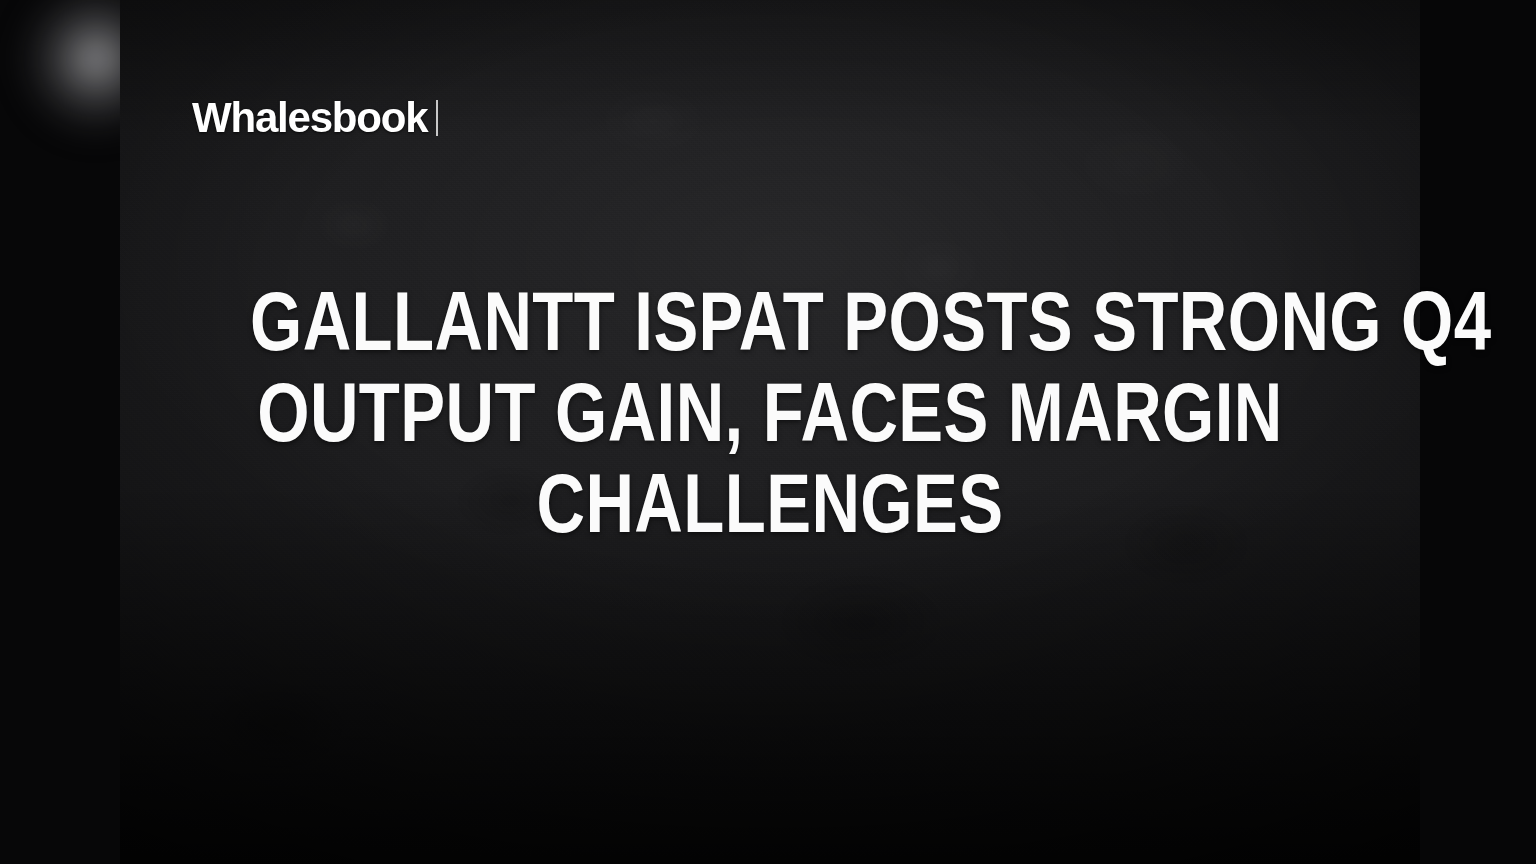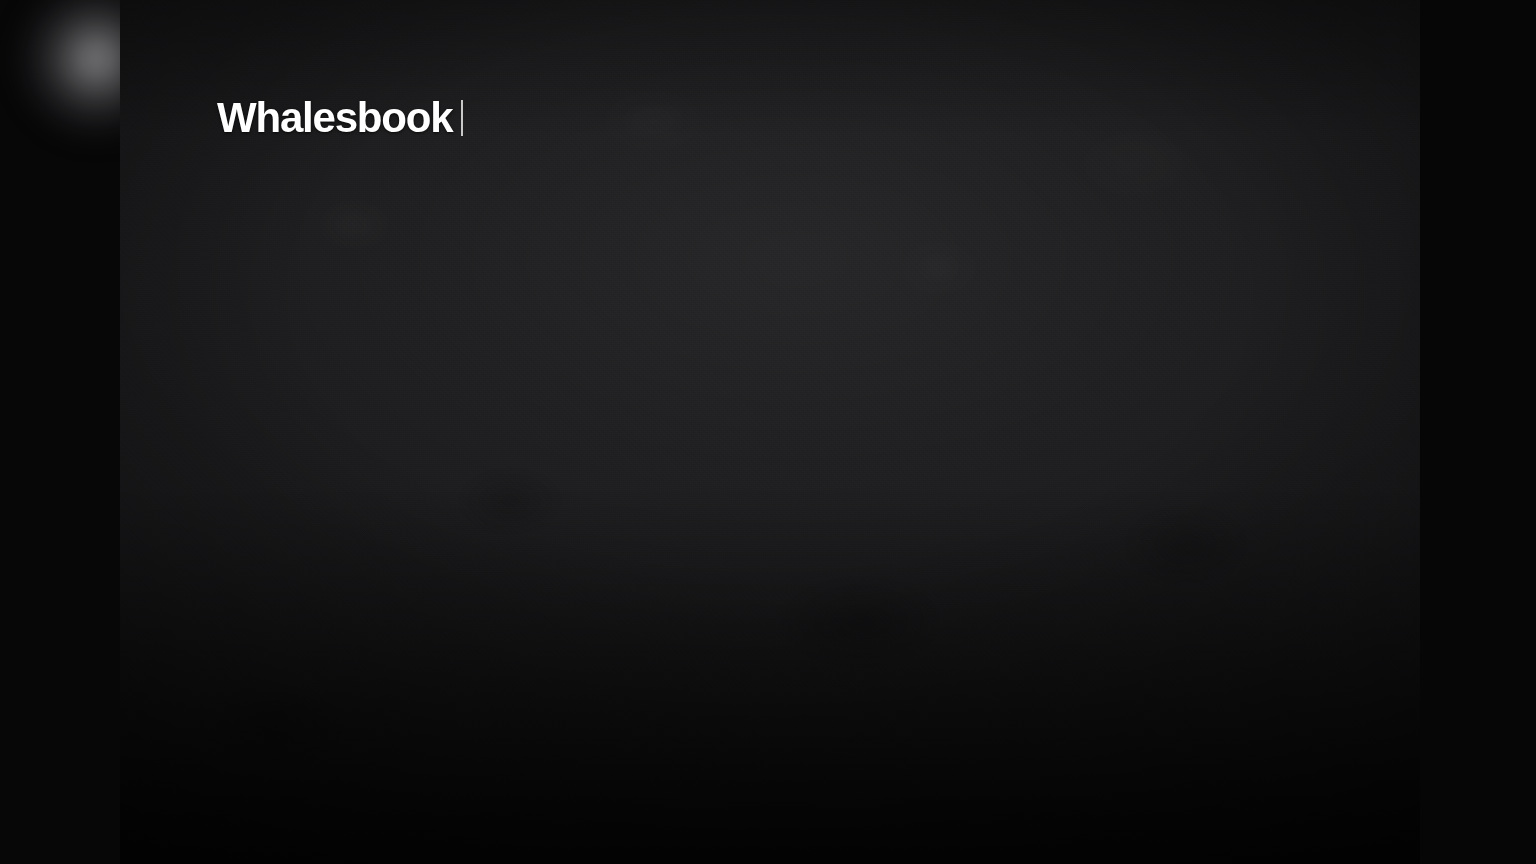--- a/index.html
+++ b/index.html
@@ -141,21 +141,20 @@
     align-items:baseline;
     white-space:nowrap;
   }
   #brand .brand-name {
     font-size:42px;
     font-weight:700;
     color:#ffffff;
     letter-spacing:-1.2px;
     line-height:1;
     text-shadow:0 1px 3px rgba(0,0,0,.7);
-    margin-left:25px;
   }
   #brand .brand-divider {
     display:inline-block;
     width:2px;
     height:36px;
     background:#c9c9c9;
     margin:0 11px 0 9px;
     transform:translateY(4px);
     flex:0 0 auto;
   }
@@ -207,15 +206,20 @@
   <div class="pillar" id="pillar-left"></div>
   <div class="pillar" id="pillar-right"></div>
 
   <div id="content">
 
     <div id="brand">
       <span class="brand-name">Whalesbook</span>
       <span class="brand-divider"></span>
     </div>
 
+    <div id="headline">
+      <span class="hl-line">GALLANTT ISPAT POSTS STRONG Q4</span>
+      <span class="hl-line">OUTPUT GAIN, FACES MARGIN</span>
+      <span class="hl-line">CHALLENGES</span>
+    </div>
 
   </div>
 </div>
 
 </body></html>

